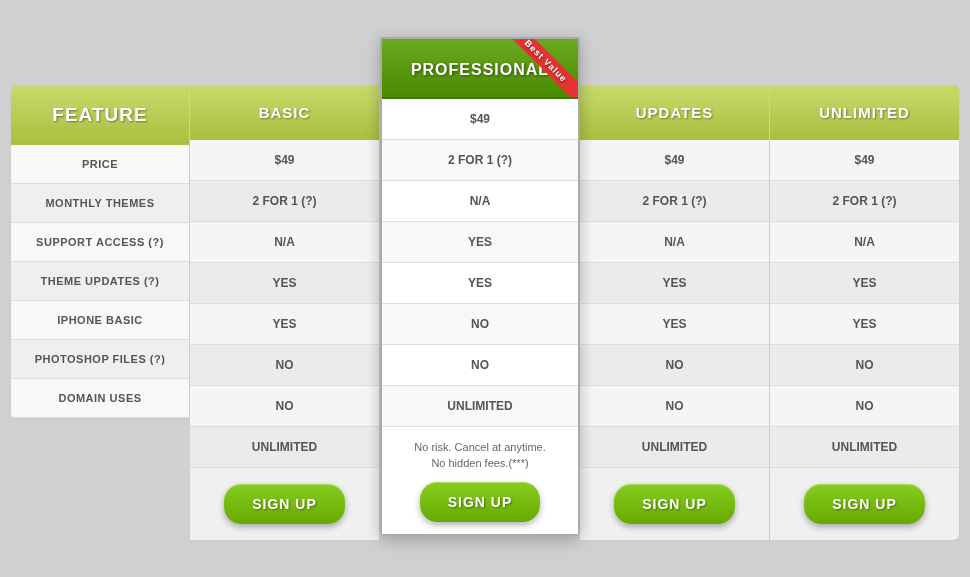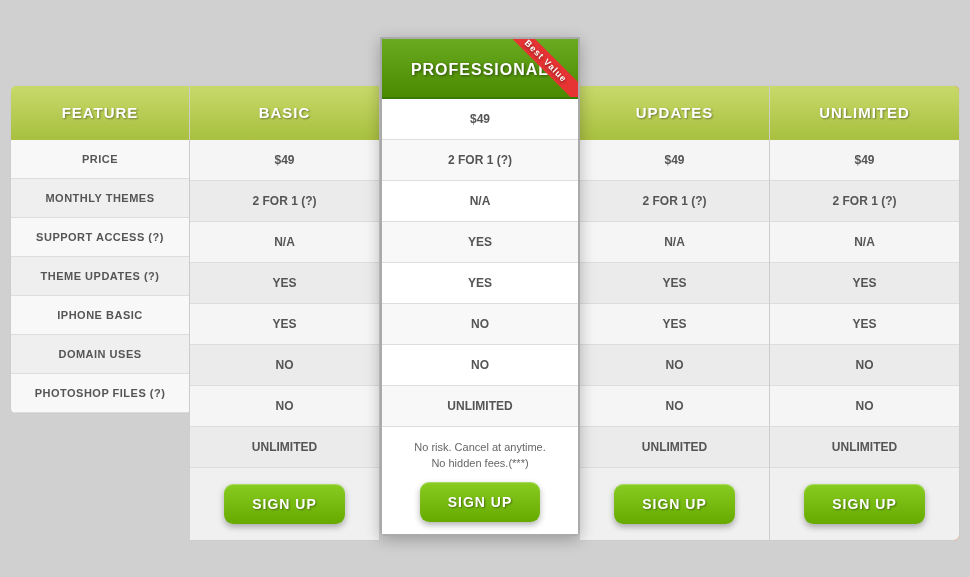--- a/index.html
+++ b/index.html
@@ -25,21 +25,21 @@
       border: 1px solid #ccc;
       border-radius: 6px 0 0 6px;
       overflow: hidden;
       margin-top: 48px;
     }
     .col-feature .header-cell {
       background: linear-gradient(to bottom, #c8d96a, #a8c040);
       color: #fff;
       text-shadow: 1px 1px 2px rgba(0,0,0,0.4);
       font-weight: bold;
-      font-size: 15px;
+      font-size: 19px;
       letter-spacing: 1px;
       text-align: center;
       padding: 18px 10px;
       border-bottom: 1px solid #b0c040;
     }
     .col-feature .row-cell {
       background: #f5f5f5;
       border-bottom: 1px solid #ddd;
       text-align: center;
       padding: 13px 8px;
@@ -168,21 +168,21 @@
 
     
     .btn-signup {
       display: inline-block;
       background: linear-gradient(to bottom, #88cc22, #66aa00);
       color: #fff;
       font-weight: bold;
       font-size: 14px;
       letter-spacing: 1px;
       padding: 12px 28px;
-      border-radius: 9px;
+      border-radius: 17px;
       border: none;
       cursor: pointer;
       text-shadow: 1px 1px 2px rgba(0,0,0,0.4);
       box-shadow: 0 3px 6px rgba(0,0,0,0.3), inset 0 1px 1px rgba(255,255,255,0.3);
       text-transform: uppercase;
     }
 
     .col-last {
       border-radius: 0 6px 6px 0;
     }
@@ -194,22 +194,22 @@
 
 <div class="pricing-table">
 
   <div class="col-feature">
     <div class="header-cell">FEATURE</div>
     <div class="row-cell">PRICE</div>
     <div class="row-cell">MONTHLY THEMES</div>
     <div class="row-cell">SUPPORT ACCESS (?)</div>
     <div class="row-cell">THEME UPDATES (?)</div>
     <div class="row-cell">IPHONE BASIC</div>
+    <div class="row-cell">PHOTOSHOP FILES (?)</div>
     <div class="row-cell">DOMAIN USES</div>
-    <div class="row-cell">PHOTOSHOP FILES (?)</div>
   </div>
 
   <div class="col-plan">
     <div class="header-cell">BASIC</div>
     <div class="row-cell">$49</div>
     <div class="row-cell">2 FOR 1 (?)</div>
     <div class="row-cell">N/A</div>
     <div class="row-cell yes-text">YES</div>
     <div class="row-cell yes-text">YES</div>
     <div class="row-cell">NO</div>

